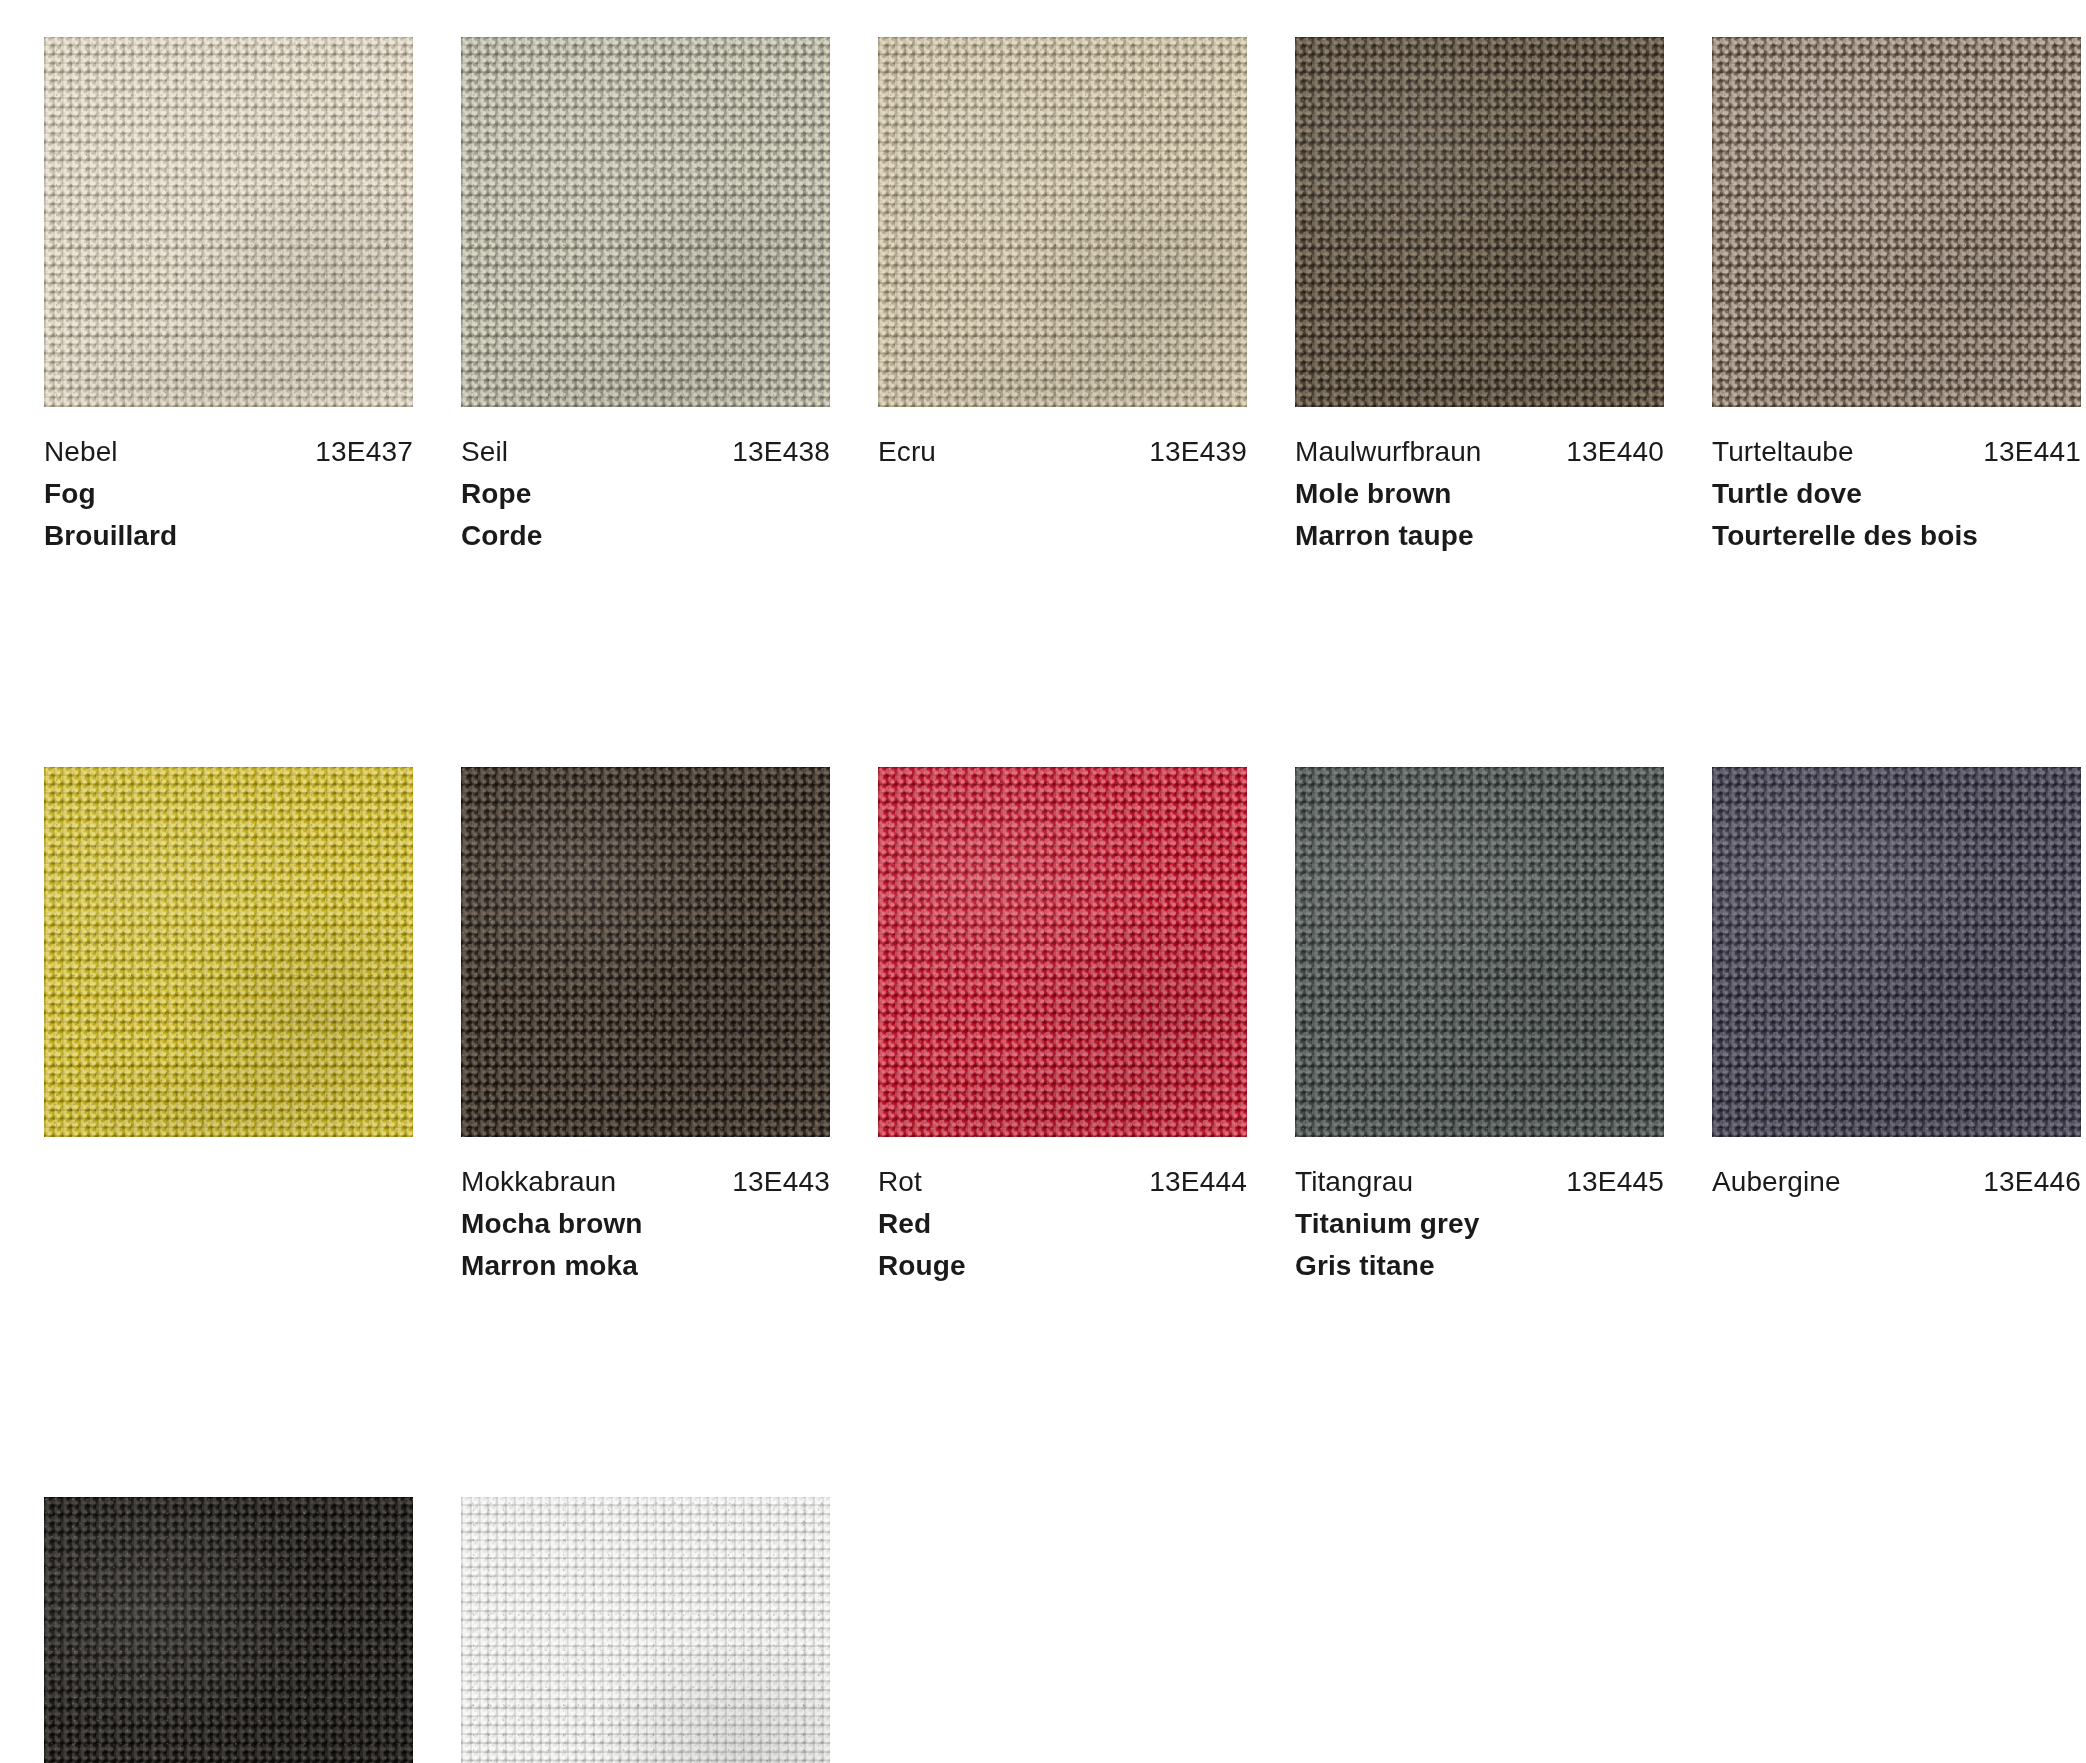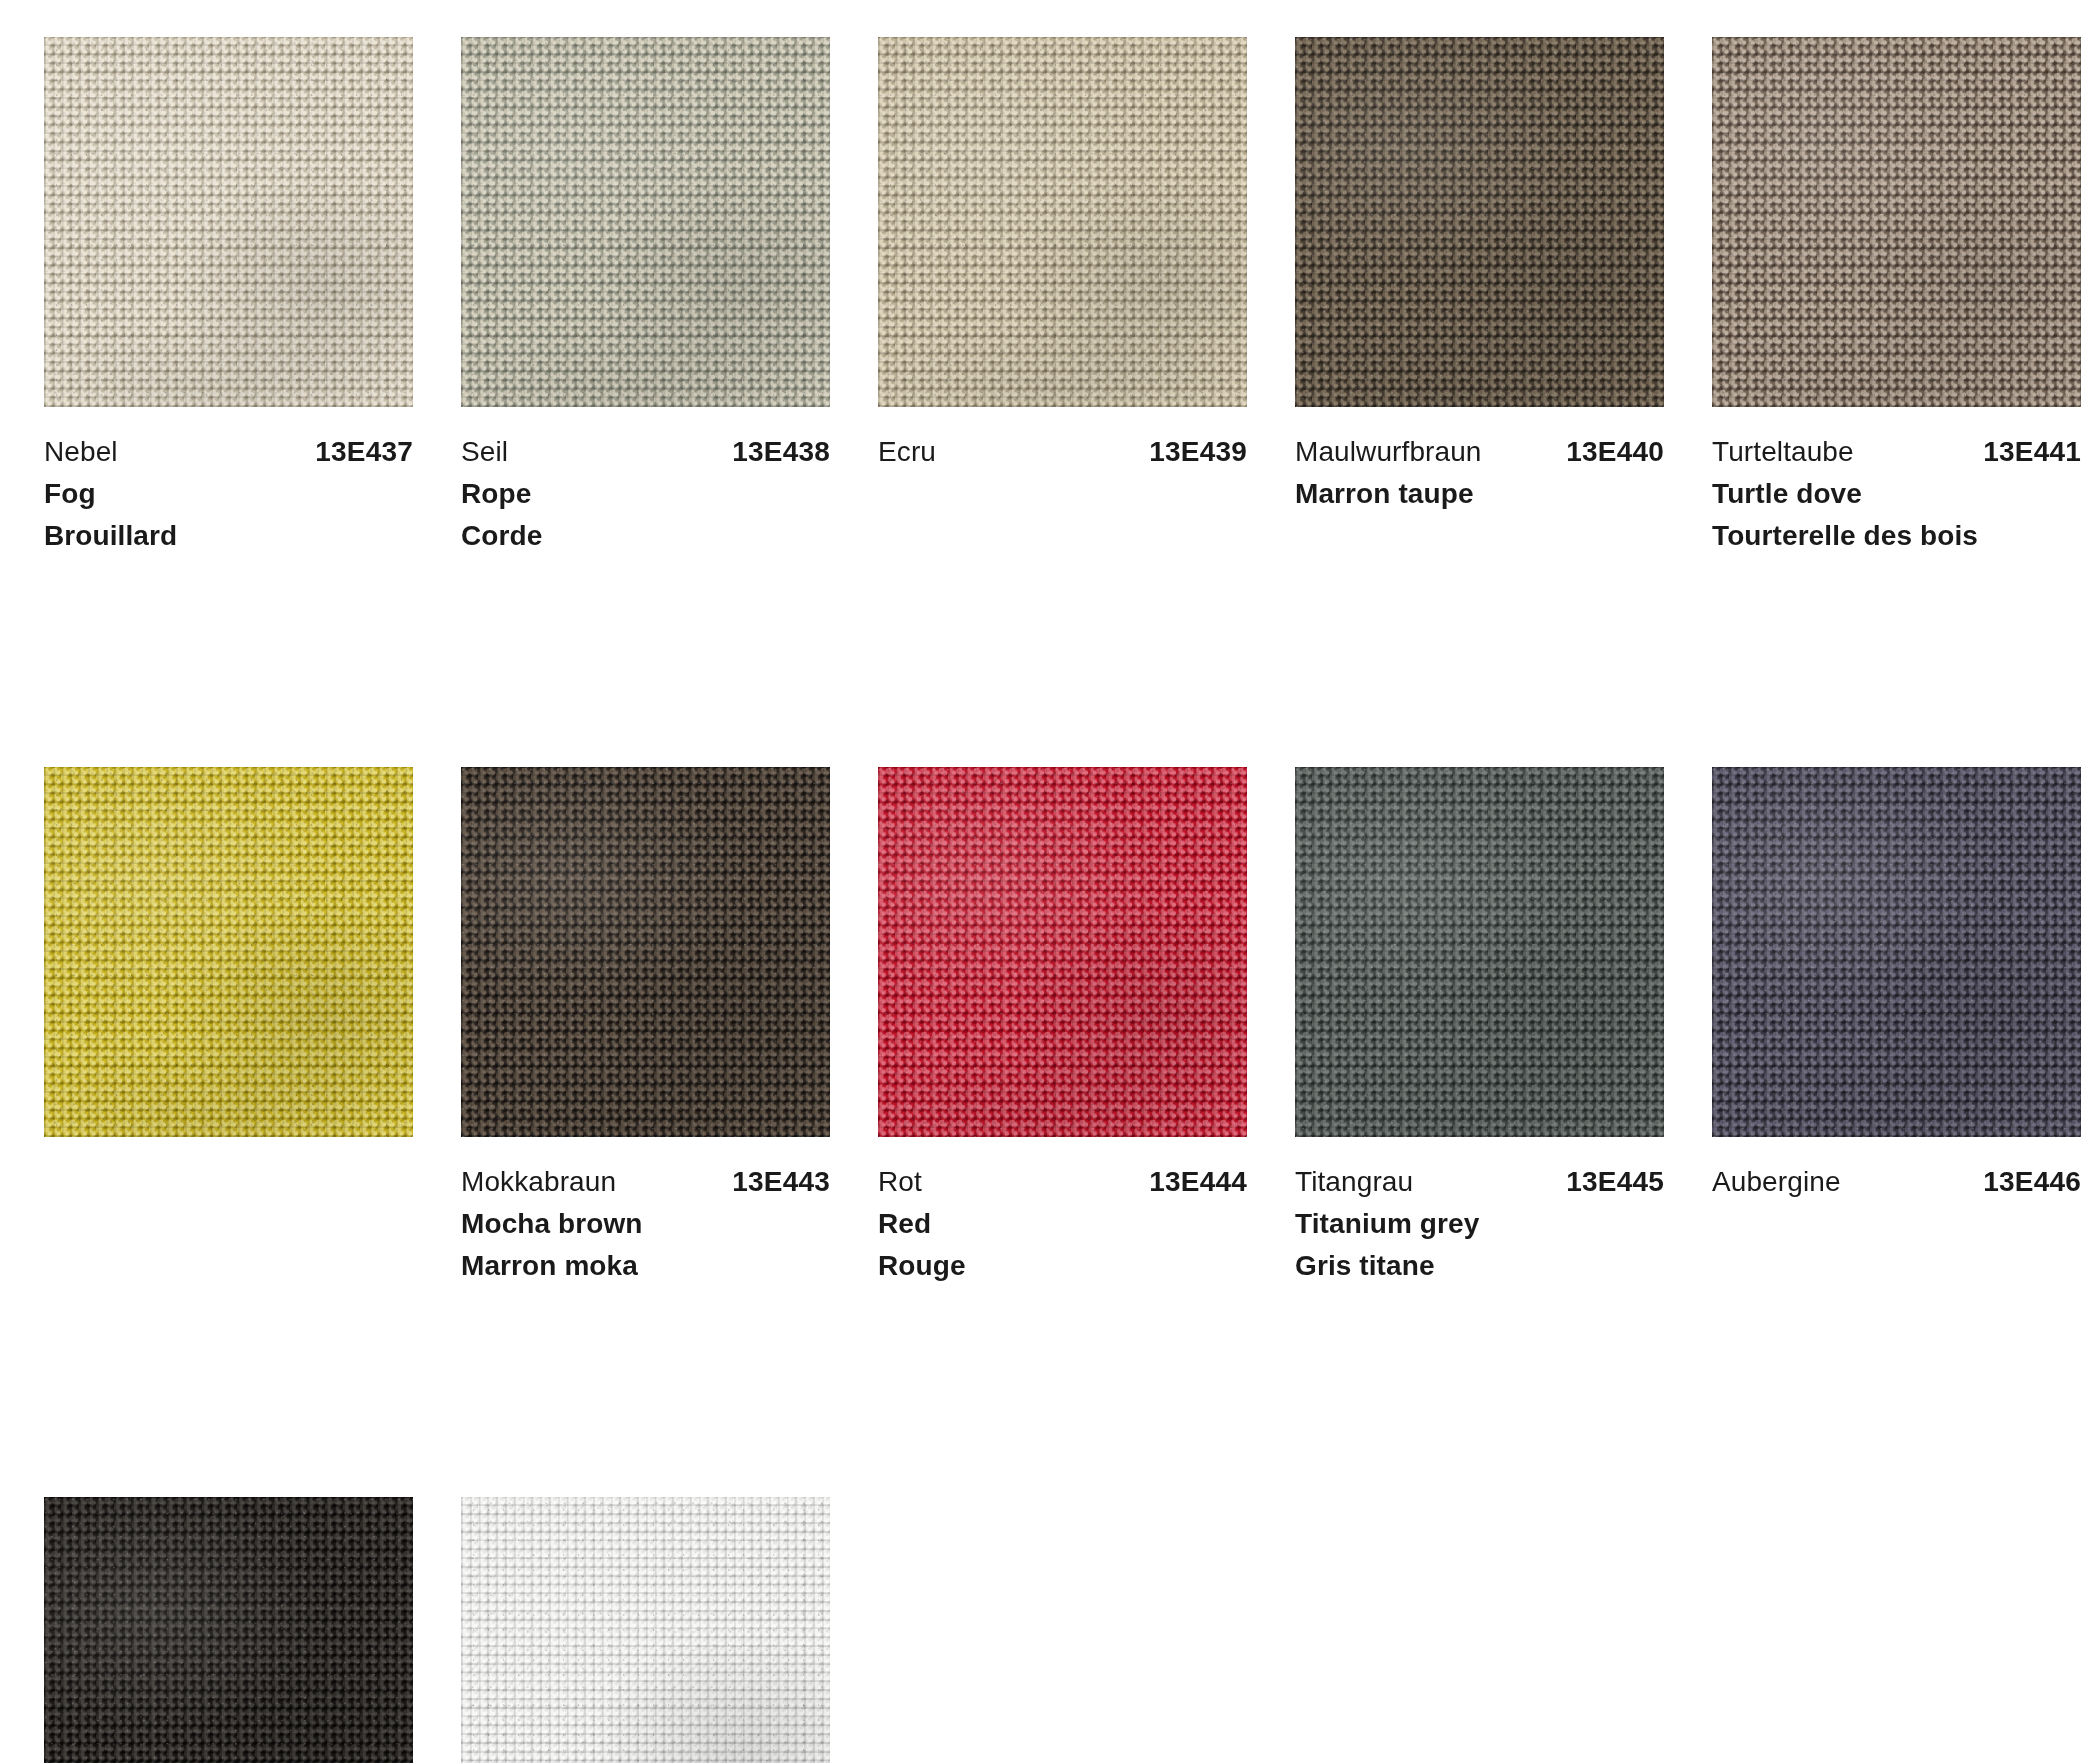--- a/index.html
+++ b/index.html
@@ -125,21 +125,21 @@
   .name-de {
     font-size:28px;
     line-height:42px;
     font-weight:400;
     letter-spacing:0.1px;
   }
 
   .code {
     font-size:28px;
     line-height:42px;
-    font-weight:700;
+    font-weight:400;
     letter-spacing:0.2px;
   }
 
   .name-en, .name-fr {
     font-size:28px;
     line-height:42px;
     font-weight:700;
     white-space:nowrap;
     letter-spacing:0.1px;
   }
@@ -210,20 +210,21 @@
           <div class="loops" style="background-image: radial-gradient(34% 40% at 32% 34%, rgb(138, 122, 100) 0px, rgb(138, 122, 100) 60%, rgba(0, 0, 0, 0) 88%), radial-gradient(30% 36% at 74% 70%, rgb(125, 110, 89) 0px, rgb(125, 110, 89) 58%, rgba(0, 0, 0, 0) 88%), radial-gradient(26% 30% at 14% 82%, rgb(125, 110, 89) 0px, rgb(125, 110, 89) 55%, rgba(0, 0, 0, 0) 90%), radial-gradient(24% 28% at 88% 16%, rgb(138, 122, 100) 0px, rgb(138, 122, 100) 55%, rgba(0, 0, 0, 0) 90%); background-size: 8.8px 8.8px, 8.8px 8.8px, 17.6px 17.6px, 17.6px 17.6px; background-position: 0px 0px, 2.4px 3.2px, 5.6px 1.6px, 1.6px 7.2px; opacity: 0.92;"></div>
           <div class="ribs"></div>
           <div class="speckle"></div>
           <div class="cloud"></div>
         </div>
         <div class="caption">
           <div class="cap-line1">
             <span class="name-de">Maulwurfbraun</span>
             <span class="code">13E440</span>
           </div>
+          <div class="name-en">Mole brown</div>
           <div class="name-fr">Marron taupe</div>
         </div>
       </div>
       <div class="swatch-card">
         <div class="chip">
           <div class="base" style="background: rgb(117, 101, 87);"></div>
           <div class="weave" style="background-image: radial-gradient(46% 40%, rgb(77, 64, 54) 0px, rgb(77, 64, 54) 55%, rgba(0, 0, 0, 0) 78%), radial-gradient(46% 40%, rgb(77, 64, 54) 0px, rgb(77, 64, 54) 55%, rgba(0, 0, 0, 0) 78%); background-size: 8.8px 8.8px, 8.8px 8.8px; background-position: 0px 0px, 4.4px 4.4px; opacity: 0.85;"></div>
           <div class="loops" style="background-image: radial-gradient(34% 40% at 32% 34%, rgb(196, 180, 163) 0px, rgb(196, 180, 163) 60%, rgba(0, 0, 0, 0) 88%), radial-gradient(30% 36% at 74% 70%, rgb(184, 168, 151) 0px, rgb(184, 168, 151) 58%, rgba(0, 0, 0, 0) 88%), radial-gradient(26% 30% at 14% 82%, rgb(184, 168, 151) 0px, rgb(184, 168, 151) 55%, rgba(0, 0, 0, 0) 90%), radial-gradient(24% 28% at 88% 16%, rgb(196, 180, 163) 0px, rgb(196, 180, 163) 55%, rgba(0, 0, 0, 0) 90%); background-size: 8.8px 8.8px, 8.8px 8.8px, 17.6px 17.6px, 17.6px 17.6px; background-position: 0px 0px, 2.4px 3.2px, 5.6px 1.6px, 1.6px 7.2px; opacity: 0.92;"></div>
           <div class="ribs"></div>
           <div class="speckle"></div>

